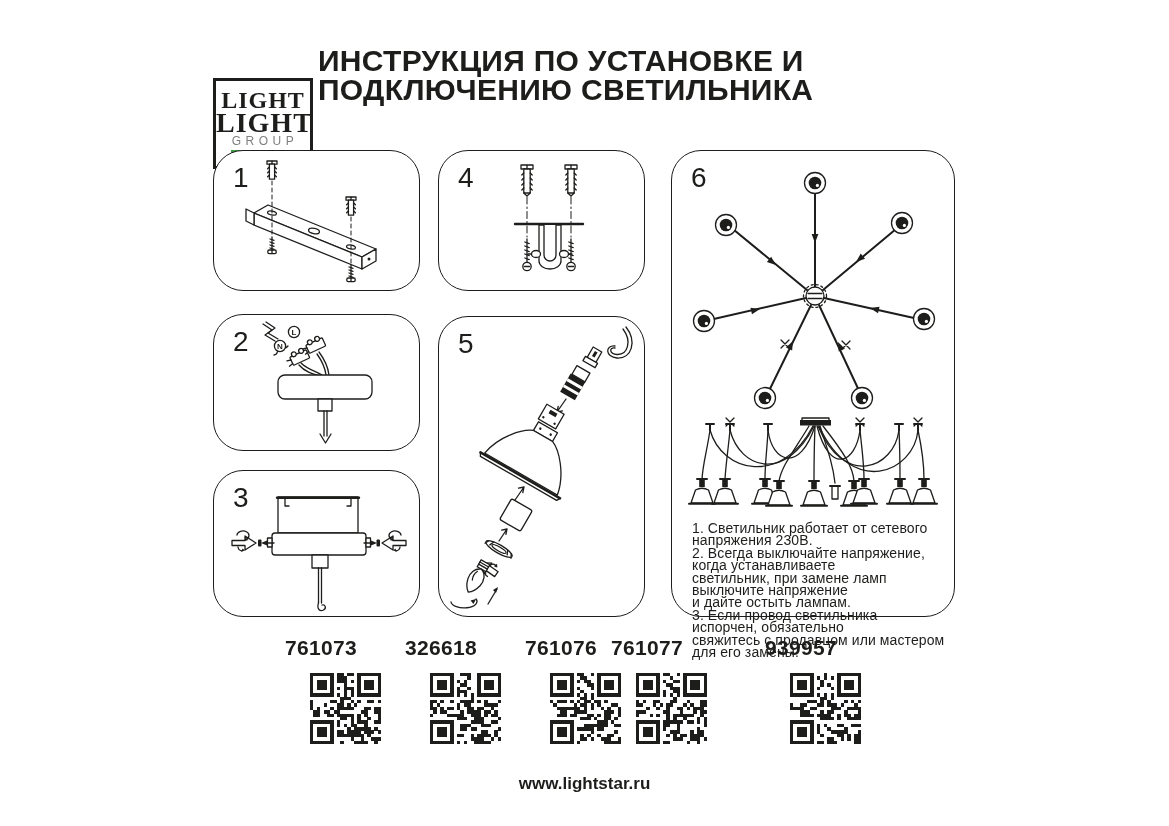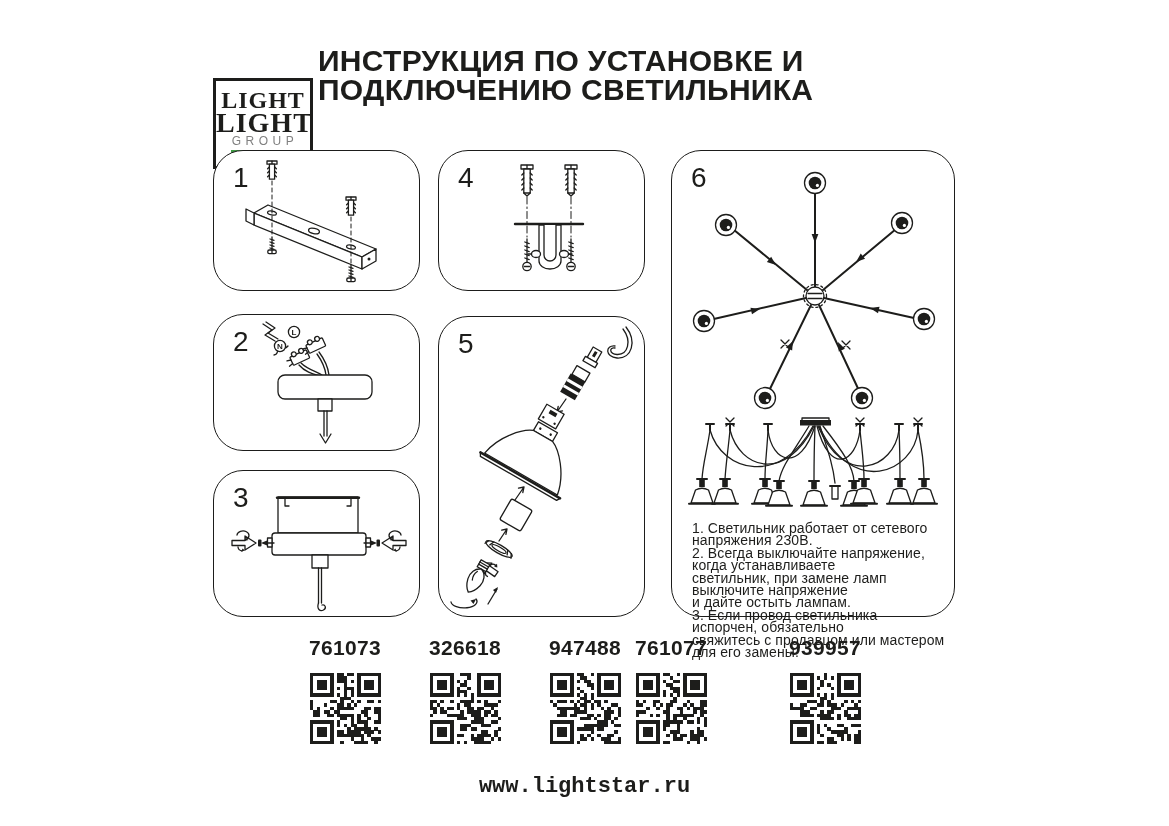--- a/index.html
+++ b/index.html
@@ -38,26 +38,26 @@
   
   svg .ln{stroke:var(--ink);fill:none;stroke-width:1.3;stroke-linecap:round;stroke-linejoin:round;}
   svg .ln2{stroke-width:2;}
   svg .ln25{stroke-width:2.4;}
   svg .fl{fill:var(--ink);stroke:none;}
   svg .wh{fill:#fff;stroke:var(--ink);stroke-width:1.3;stroke-linejoin:round;}
   svg .dsh{stroke-dasharray:4 3;stroke-width:1;}
   svg .ddt{stroke-dasharray:7 3 1.5 3;stroke-width:1;}
   svg text{font-family:"Liberation Sans",sans-serif;fill:var(--ink);}
   
-  .article{position:absolute;top:636px;width:120px;text-align:center;}
+  .article{position:absolute;top:636px;width:120px;}
   .article .code{font-size:21px;font-weight:bold;letter-spacing:0.3px;}
   .qr{width:71px;height:71px;margin:13px auto 0;}
   .qr svg{display:block;width:71px;height:71px;shape-rendering:crispEdges;}
   
-  .footer{position:absolute;left:0;top:774px;width:100%;text-align:center;font-size:22px;font-weight:bold;font-family:Liberation Mono, monospace;}
+  .footer{position:absolute;left:0;top:774px;width:100%;text-align:center;font-size:17px;font-weight:bold;}
 </style>
 </head>
 <body>
 
 <div class="page">
 
   <div class="logo">
     <div class="logo-light">LIGHT</div>
     <div class="logo-star">LIGHT</div>
     <div class="logo-group">GROUP</div>
@@ -878,21 +878,21 @@
             <rect x="13" y="20" width="1.02" height="1.02"></rect>
             <rect x="14" y="20" width="1.02" height="1.02"></rect>
             <rect x="15" y="20" width="1.02" height="1.02"></rect>
             <rect x="16" y="20" width="1.02" height="1.02"></rect>
             <rect x="17" y="20" width="1.02" height="1.02"></rect>
           </g>
         </svg>
       </div>
   </div>
   <div class="article" style="left:525px;">
-    <div class="code">947488</div>
+    <div class="code">761076</div>
     <div class="qr">
         <svg viewBox="0 0 21 21" xmlns="http://www.w3.org/2000/svg">
           <g fill="#1d1d1b">
             <rect x="0" y="0" width="1.02" height="1.02"></rect>
             <rect x="1" y="0" width="1.02" height="1.02"></rect>
             <rect x="2" y="0" width="1.02" height="1.02"></rect>
             <rect x="3" y="0" width="1.02" height="1.02"></rect>
             <rect x="4" y="0" width="1.02" height="1.02"></rect>
             <rect x="5" y="0" width="1.02" height="1.02"></rect>
             <rect x="6" y="0" width="1.02" height="1.02"></rect>

